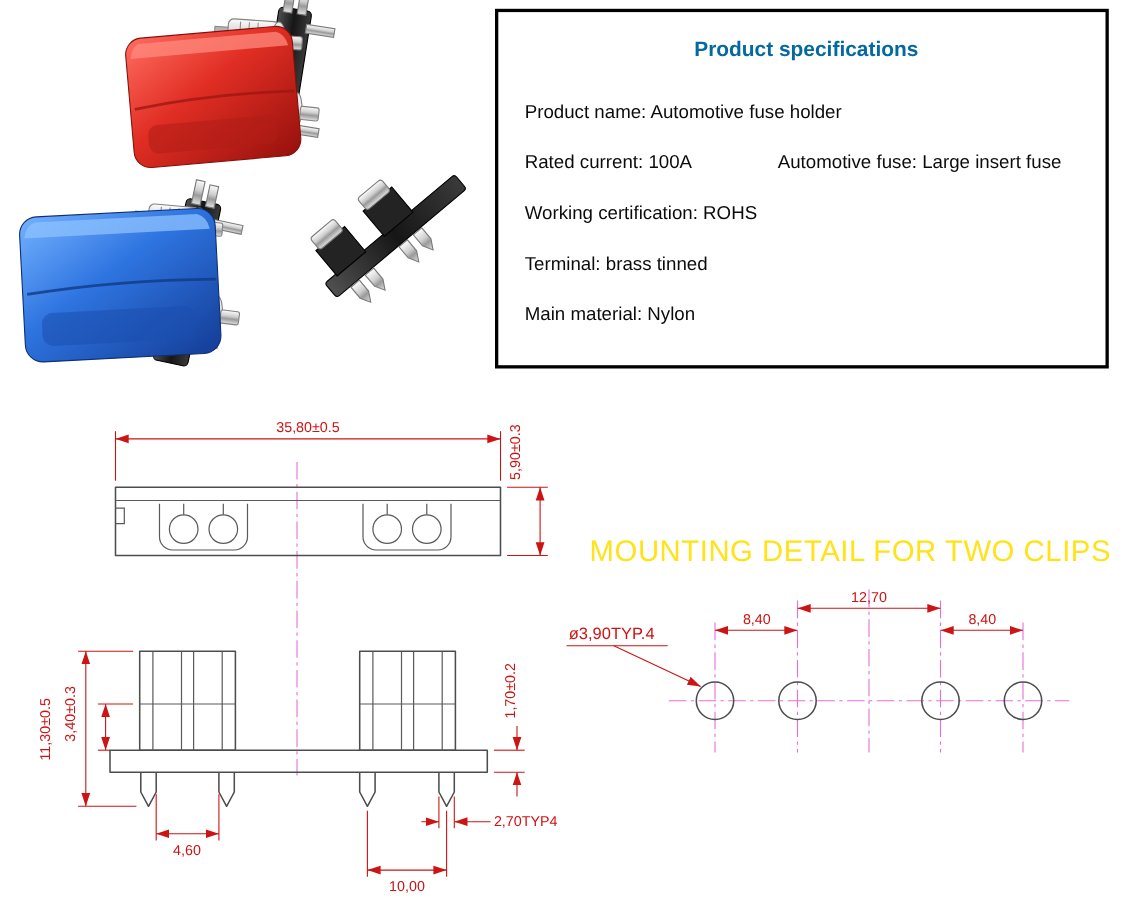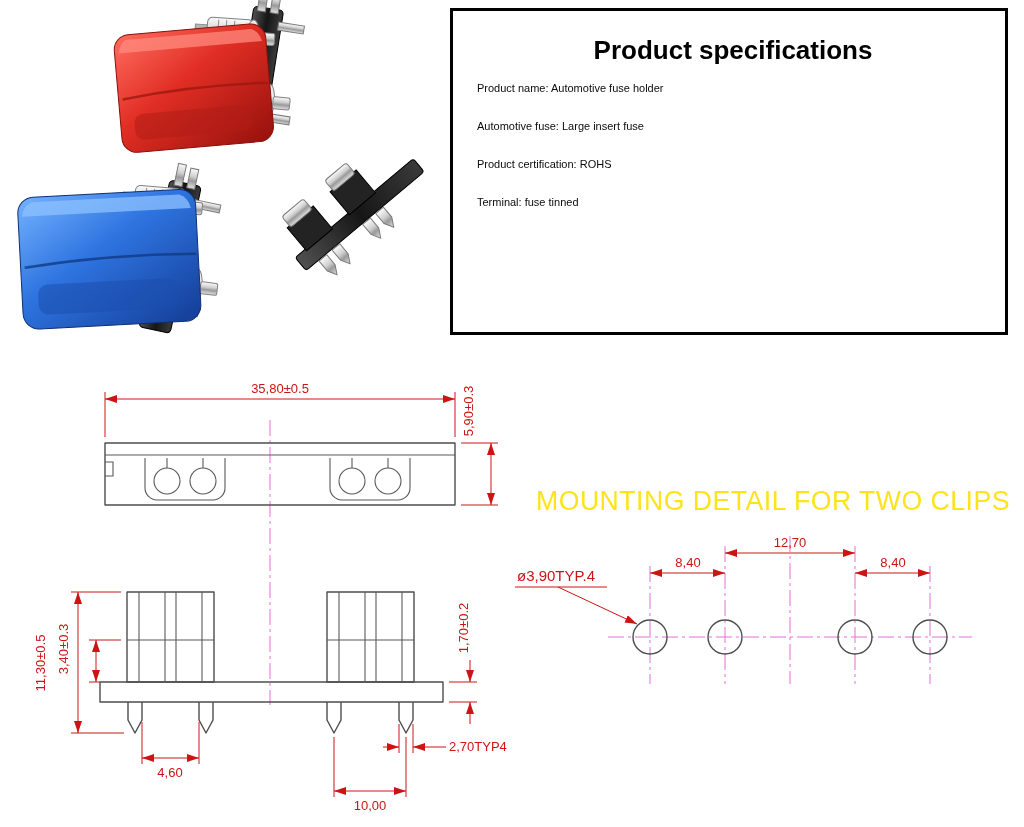--- a/index.html
+++ b/index.html
@@ -11,22 +11,22 @@
   .dln{stroke:#4d4d4d;stroke-width:1.4;fill:none;stroke-linejoin:round}
   .dln2{stroke:#5a5a5a;stroke-width:1.1;fill:none}
   .red{stroke:#cc1414;stroke-width:1;fill:none}
   .cl{stroke:#e86fd8;stroke-width:1;fill:none;stroke-dasharray:16 4 3 4}
   .dim{fill:#cc1414;font-size:13px}
   .dimbig{fill:#cc1414;font-size:15px}
   .ytitle{font-size:27px;letter-spacing:.5px}
   
   .spec-box{position:absolute;left:450px;top:8px;width:558px;height:327px;border:3px solid #000;
             box-sizing:border-box;background:#fff;padding:14px 16px 0 24px}
-  .spec-title{text-align:center;font-size:26px;font-weight:700;color:#000000;margin:10px 0 16px}
-  .spec-row{display:flex;align-items:center;margin-bottom:26px;font-size:11px;color:#0b0b0b;white-space:nowrap}
+  .spec-title{text-align:center;font-size:19px;font-weight:700;color:#0369a1;margin:10px 0 35px}
+  .spec-row{display:flex;align-items:center;margin-bottom:26px;font-size:17px;color:#0b0b0b;white-space:nowrap}
   .spec-row .l{width:230px;flex:0 0 auto}
   .spec-row .r{flex:1}
 </style>
 </head>
 <body>
 
 <svg class="stage" width="1024" height="827" viewBox="0 0 1024 827">
   <defs>
     <linearGradient id="met" x1="0" y1="0" x2="0" y2="1">
       <stop offset="0" stop-color="#fbfbfb"></stop>
@@ -258,21 +258,25 @@
     </g>
   </g>
 </svg>
 
 <div class="spec-box">
   <div class="spec-title">Product specifications</div>
   <div class="spec-row">
     <span class="l">Product name: Automotive fuse holder</span>
   </div>
   <div class="spec-row">
+    <span class="l">Rated current: 100A</span>
     <span class="r">Automotive fuse: Large insert fuse</span>
   </div>
   <div class="spec-row">
-    <span class="r">Product certification: ROHS</span>
-  </div>
-  <div class="spec-row">
-    <span class="l">Terminal: fuse tinned</span>
+    <span class="r">Working certification: ROHS</span>
+  </div>
+  <div class="spec-row">
+    <span class="l">Terminal: brass tinned</span>
+  </div>
+  <div class="spec-row">
+    <span class="l">Main material: Nylon</span>
   </div>
 </div>
 
 </body></html>

